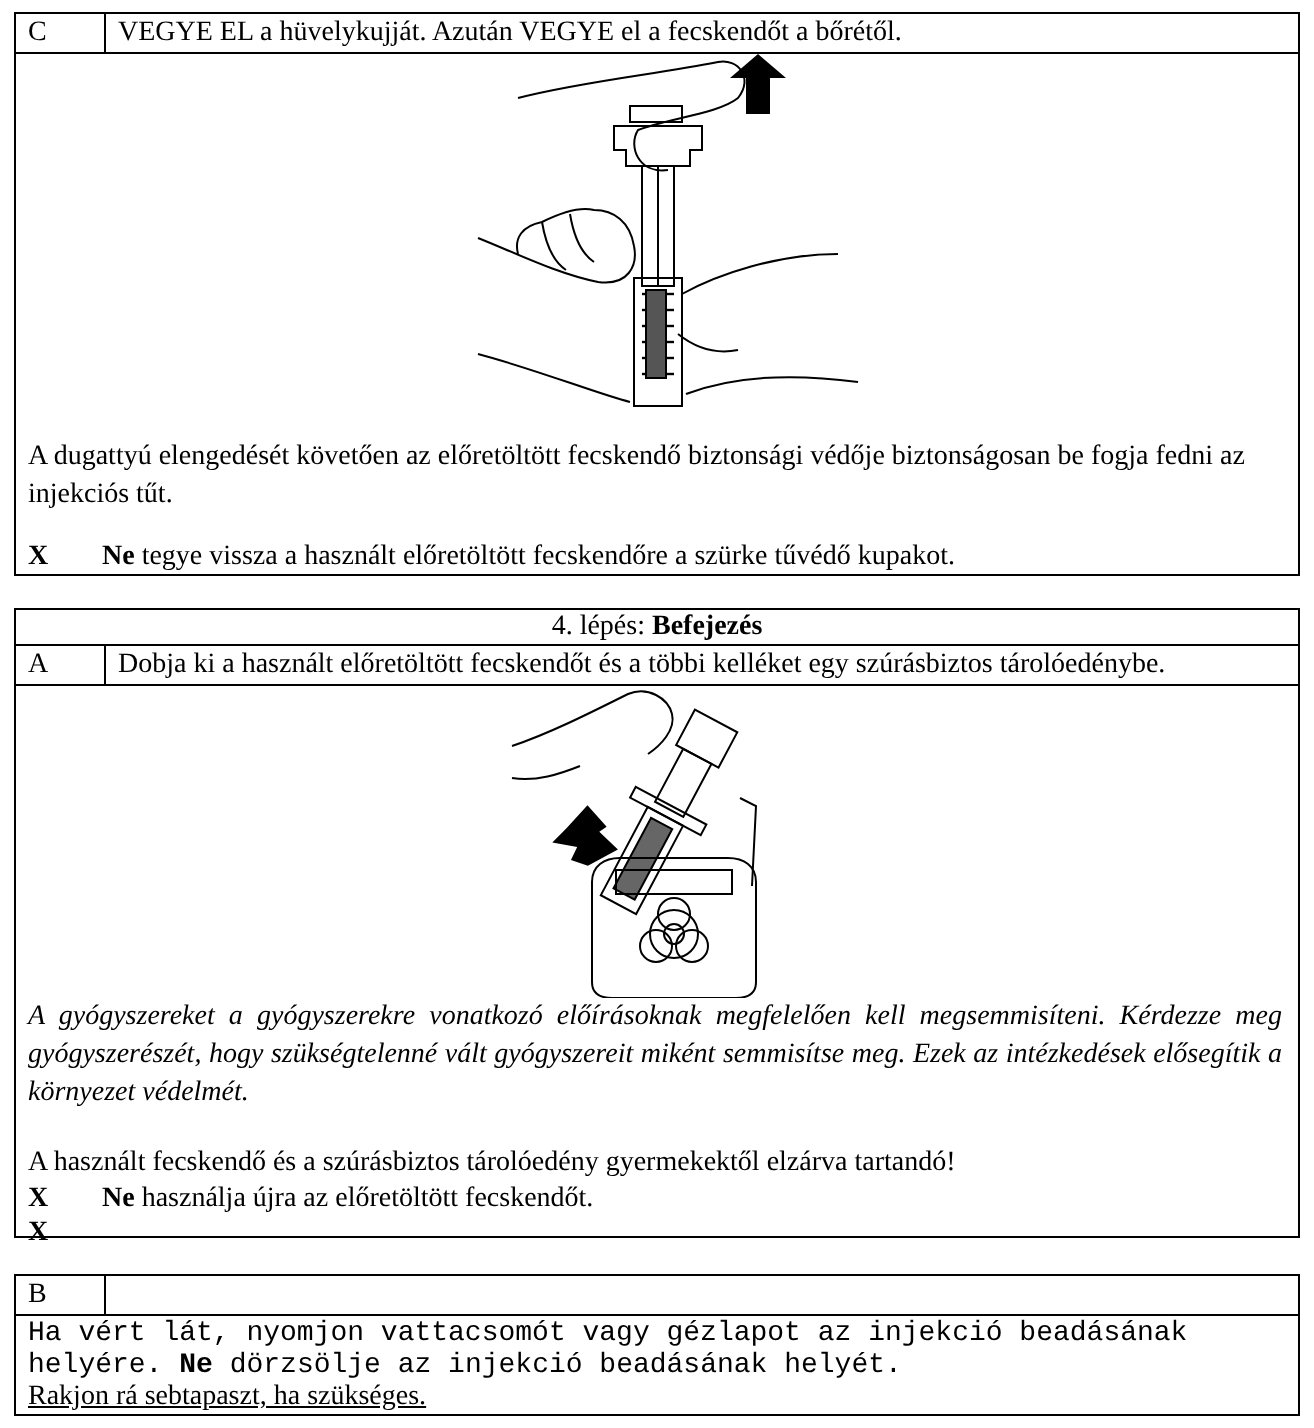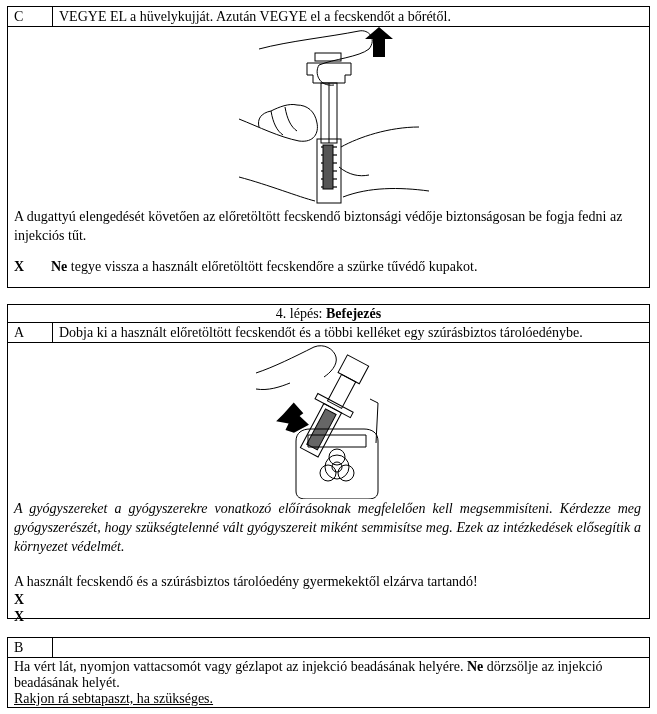--- a/index.html
+++ b/index.html
@@ -101,21 +101,21 @@
 
           <path d="M122 120 C140 110 170 100 200 100"></path>
           <path d="M120 140 C130 148 140 150 150 148"></path>
           <path d="M124 170 C150 160 180 160 210 164"></path>
           <path d="M20 150 C50 158 80 170 96 174"></path>
         </g>
 
         <polygon points="146,12 160,0 174,12 166,12 166,30 154,30 154,12" fill="#000"></polygon>
       </svg>
     </div>
-    <p class="para" style="margin-top:2px; padding-right:2px;">A dugattyú elengedését követően az előretöltött fecskendő biztonsági védője biztonságosan be fogja fedni az injekciós tűt.</p>
+    <p class="para" style="margin-top:14px; padding-right:2px;">A dugattyú elengedését követően az előretöltött fecskendő biztonsági védője biztonságosan be fogja fedni az injekciós tűt.</p>
     <div class="warn" style="margin-top:13px;">
       <span class="x">X</span>
       <span>
         <span class="ne">Ne</span><span> tegye vissza a használt előretöltött fecskendőre a szürke tűvédő kupakot.</span>
       </span>
     </div>
   </div>
 </div>
 
 <div class="tbl" style="top:304px; height:315px;">
@@ -154,30 +154,33 @@
           <circle cx="83" cy="124" r="12"></circle>
         </g>
 
         <polygon points="30,70 42,60 50,72 46,74 54,84 38,90 30,86 34,80 22,76" fill="#000" transform="rotate(-8 38 76)"></polygon>
       </svg>
     </div>
     <p class="para" style="text-align:justify; padding-right:2px;font-style:italic;">A gyógyszereket a gyógyszerekre vonatkozó előírásoknak megfelelően kell megsemmisíteni. Kérdezze meg gyógyszerészét, hogy szükségtelenné vált gyógyszereit miként semmisítse meg. Ezek az intézkedések elősegítik a környezet védelmét.</p>
     <p class="para" style="margin-top:16px;">A használt fecskendő és a szúrásbiztos tárolóedény gyermekektől elzárva tartandó!</p>
     <div class="warn">
       <span class="x">X</span>
+      <span>
+        <span class="ne">Ne</span><span> használja újra az előretöltött fecskendőt.</span>
+      </span>
     </div>
     <div class="warn">
       <span class="x">X</span>
     </div>
   </div>
 </div>
 
 <div class="tbl" style="top:637px; height:71px;">
   <div class="row-head">
     <div class="letter">B</div>
   </div>
   <div class="body-cell" style="padding-left:6px;">
-    <p class="para" style="line-height:16px; padding-top:1px;">
+    <p class="para" style="line-height:16px; padding-top:1px;font-family:Liberation Mono, monospace;">
       <span>Ha vért lát, nyomjon vattacsomót vagy gézlapot az injekció beadásának helyére. </span><b>Ne</b><span> dörzsölje az injekció beadásának helyét.</span>
     </p>
     <p class="para" style="line-height:16px;text-decoration:underline;">Rakjon rá sebtapaszt, ha szükséges.</p>
   </div>
 </div>
 
 </body></html>

